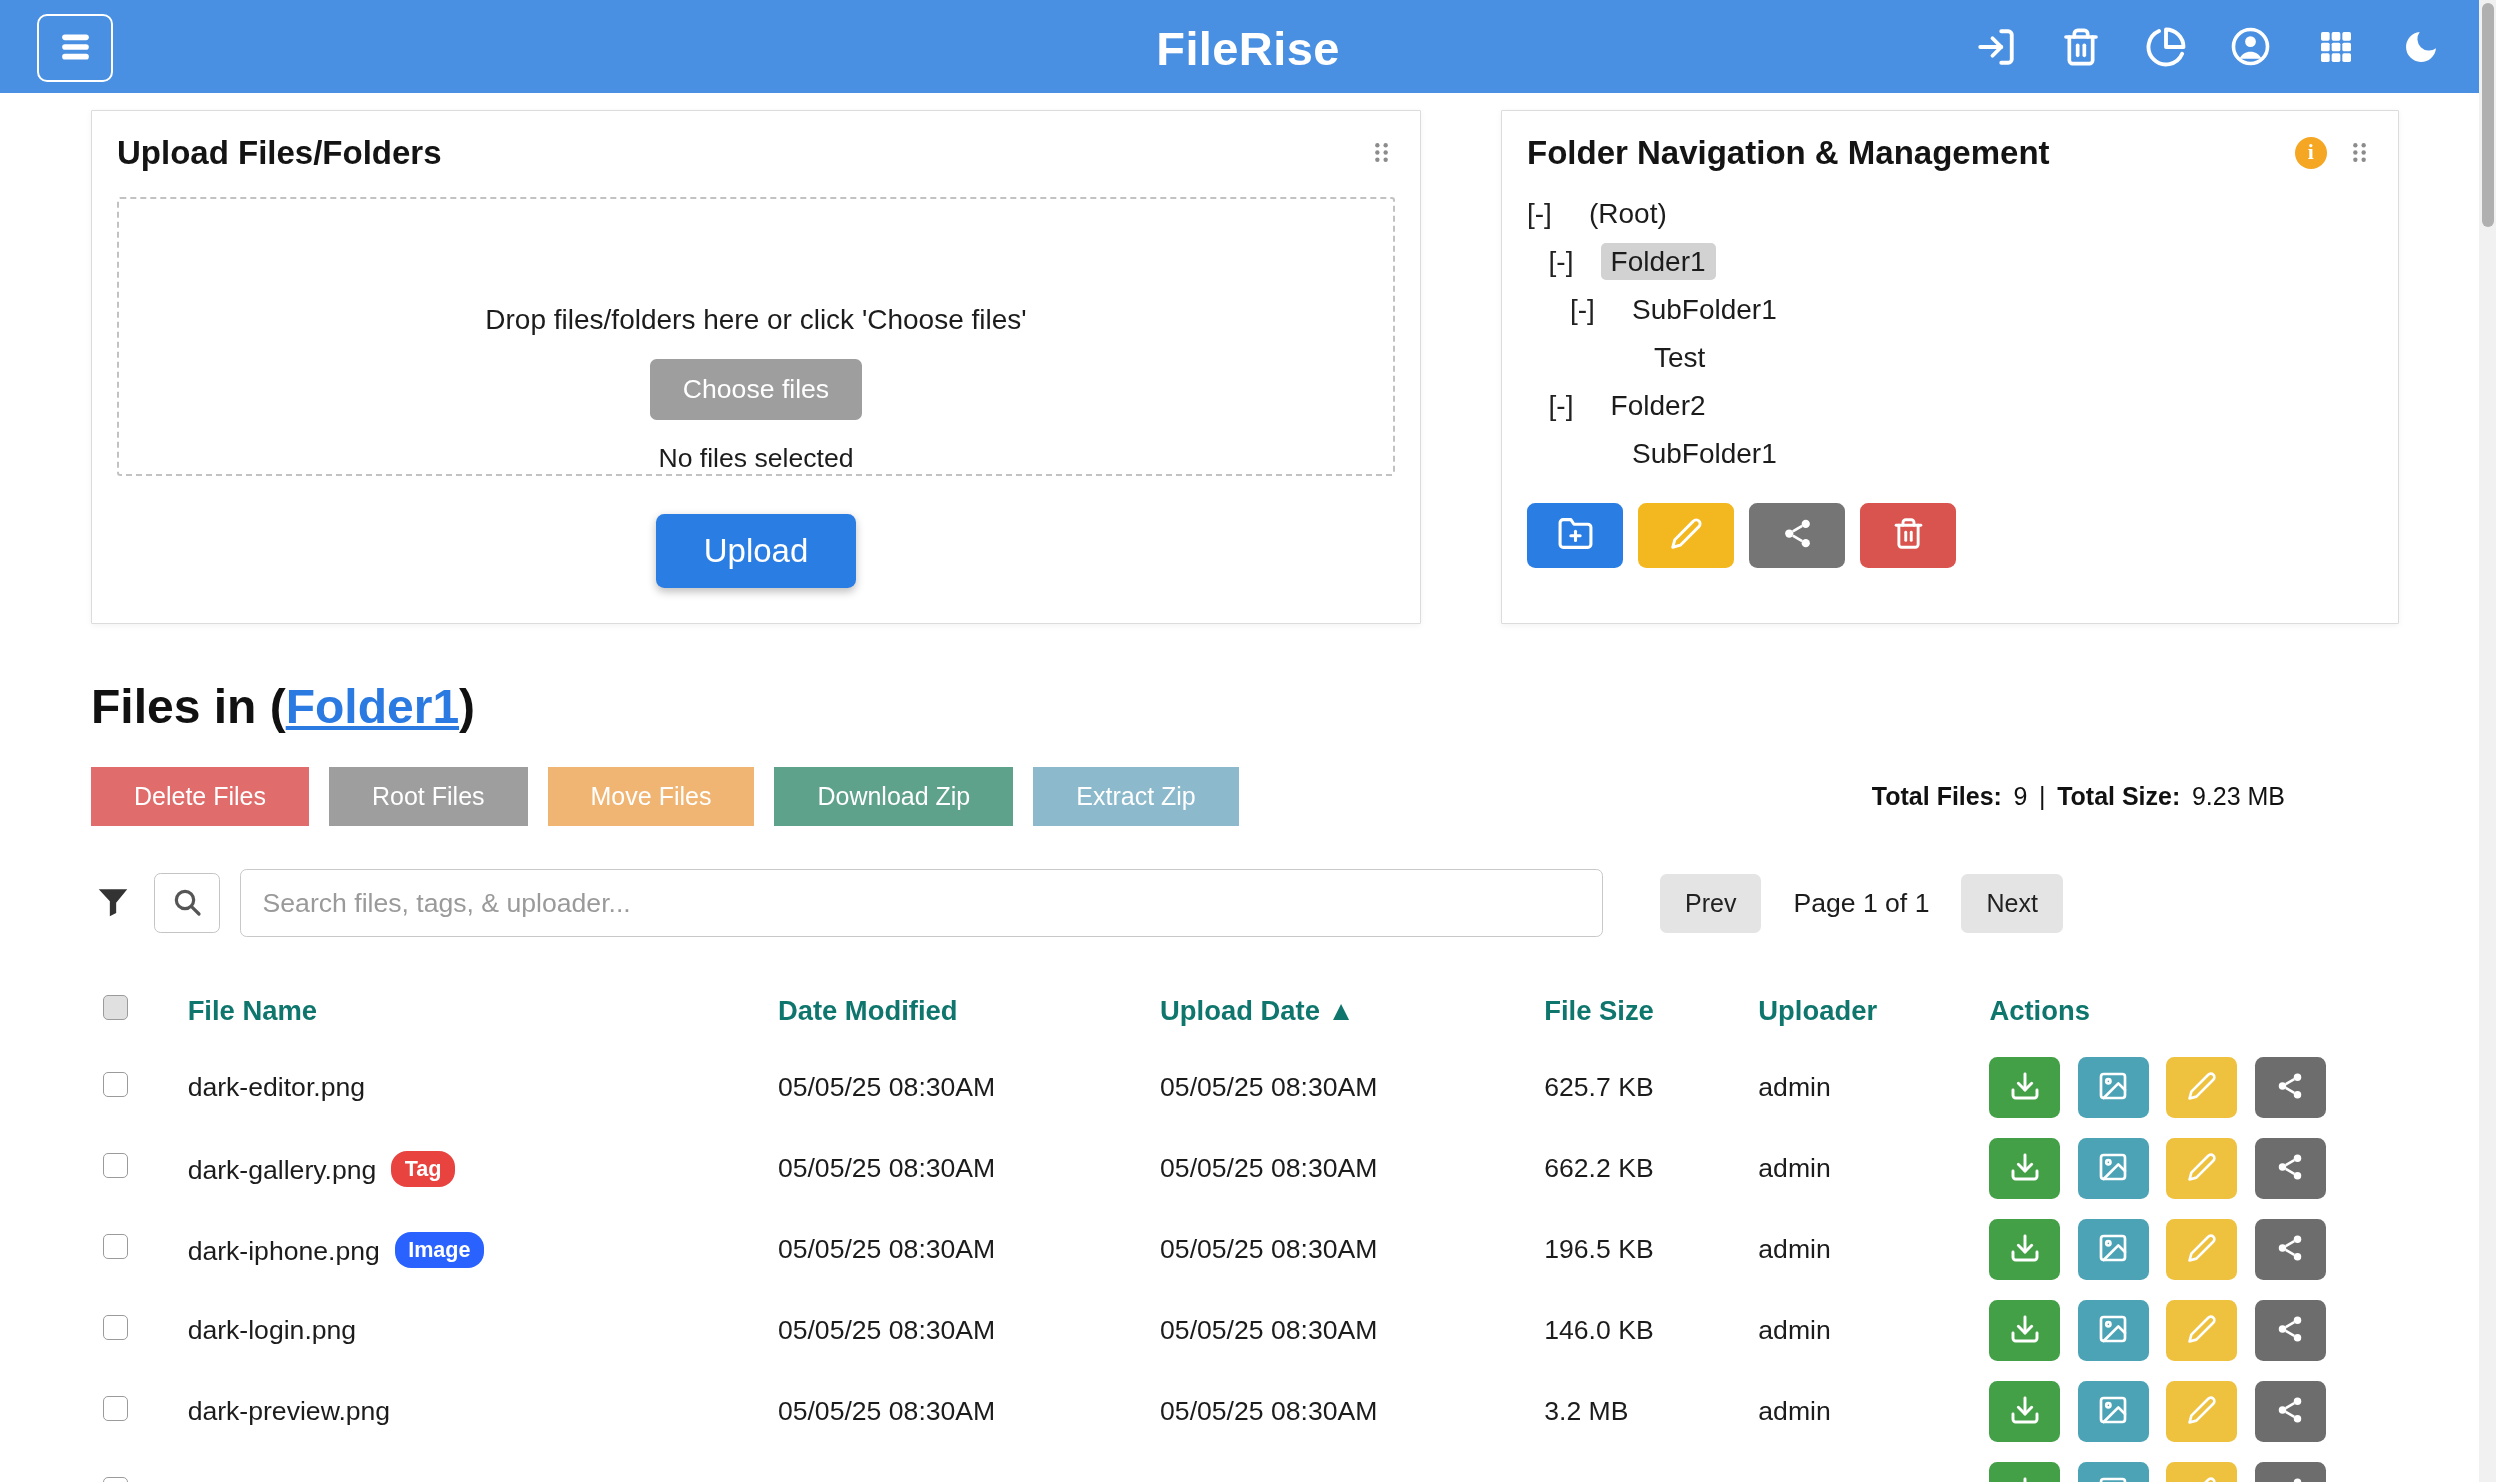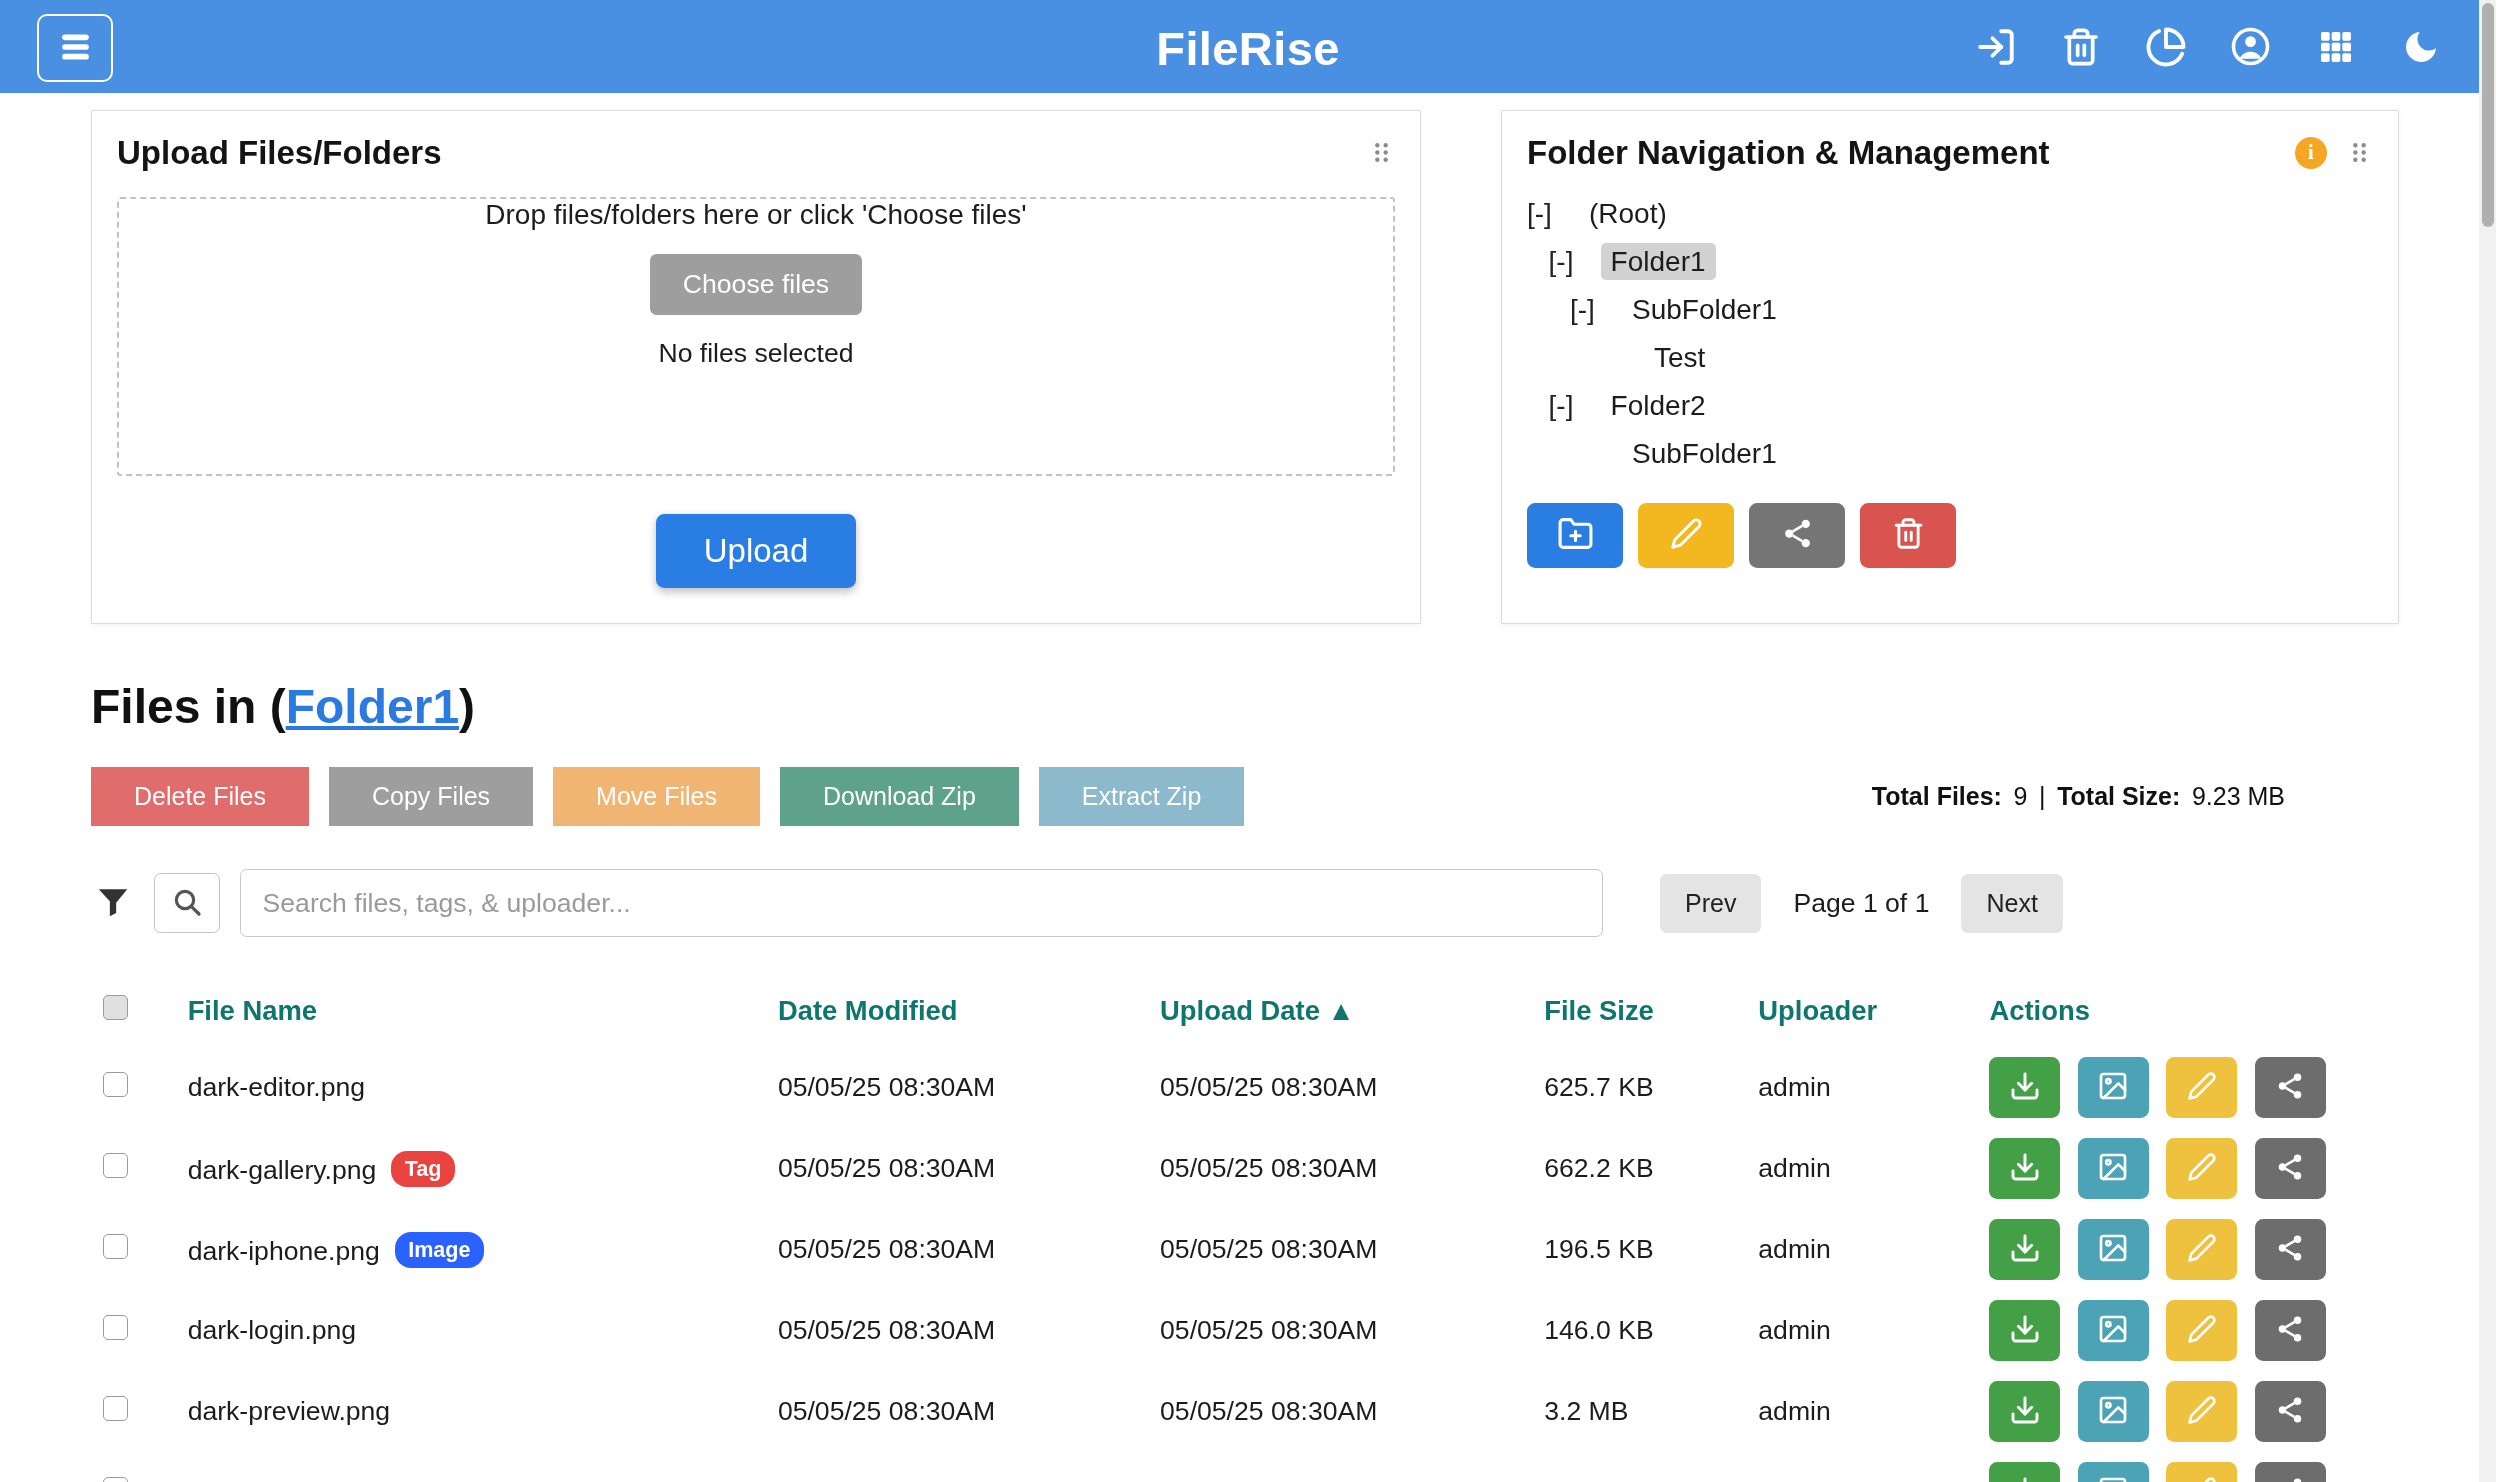--- a/index.html
+++ b/index.html
@@ -41,21 +41,21 @@
   .card-header .spacer { flex:1; }
   .drag-handle { width:28px; height:28px; display:flex; align-items:center; justify-content:center; cursor:grab; }
   .info-dot {
     width:32px; height:32px; border-radius:50%; background:#f5a623; color:#fff;
     font-size:21.6px; font-weight:700; display:flex; align-items:center; justify-content:center;
     margin-right:18.3px; cursor:pointer; font-family:"Liberation Serif", serif;
   }
 
   .dropzone {
     margin-top:25px; border:2.5px dashed #c2c2c2; border-radius:3.3px;
-    min-height:279px; display:flex; flex-direction:column; align-items:center; justify-content:flex-start;
+    min-height:279px; display:flex; flex-direction:column; align-items:center; justify-content:flex-end;
     gap:23px; cursor:pointer;
   }
   .drop-text { font-size:28px; margin:0; color:#1c1c1c; }
   .choose-btn {
     background:#9e9e9e; color:#fff; border:none; border-radius:6.6px;
     font-size:26.6px; padding:15px 33px; cursor:pointer; font-family:inherit;
   }
   .no-files { font-size:26.6px; margin:0; color:#1c1c1c; }
   .upload-btn {
     margin:38px auto 0; background:#2a7de2; color:#fff; border:none; border-radius:8.3px;
@@ -335,21 +335,21 @@
     </div>
   </section>
 
   <section class="files-section">
 
     <h2 class="files-heading"><span>Files in (</span><a>Folder1</a><span>)</span></h2>
 
     <div class="toolbar">
       <div class="toolbar-buttons">
         <button class="tb-btn tb-delete">Delete Files</button>
-        <button class="tb-btn tb-copy">Copy Files</button>
+        <button class="tb-btn tb-copy">Root Files</button>
         <button class="tb-btn tb-move">Move Files</button>
         <button class="tb-btn tb-dlzip">Download Zip</button>
         <button class="tb-btn tb-exzip">Extract Zip</button>
       </div>
       <div class="totals">
         <b>Total Files:</b>
         <span>9</span>
         <span>|</span>
         <b>Total Size:</b>
         <span>9.23 MB</span>

